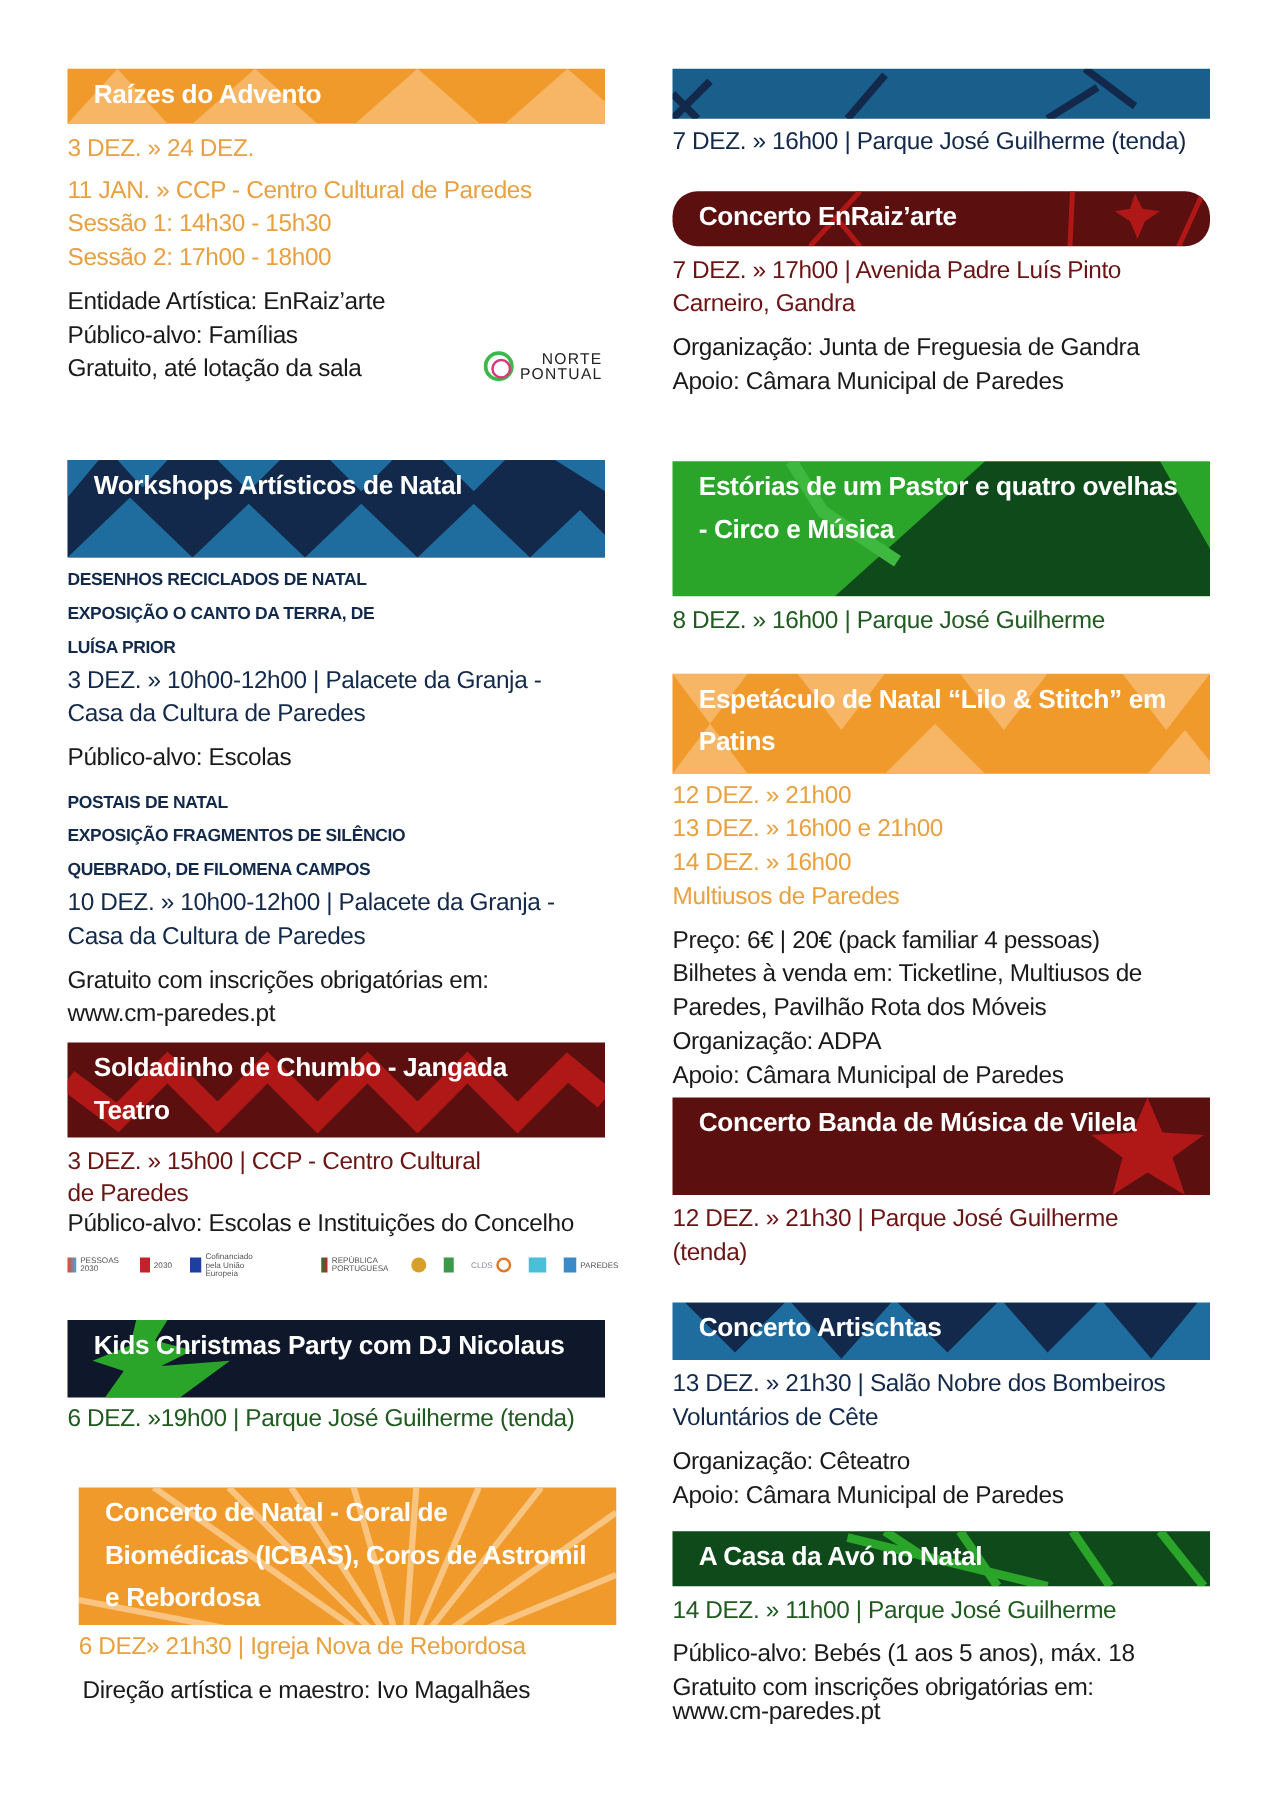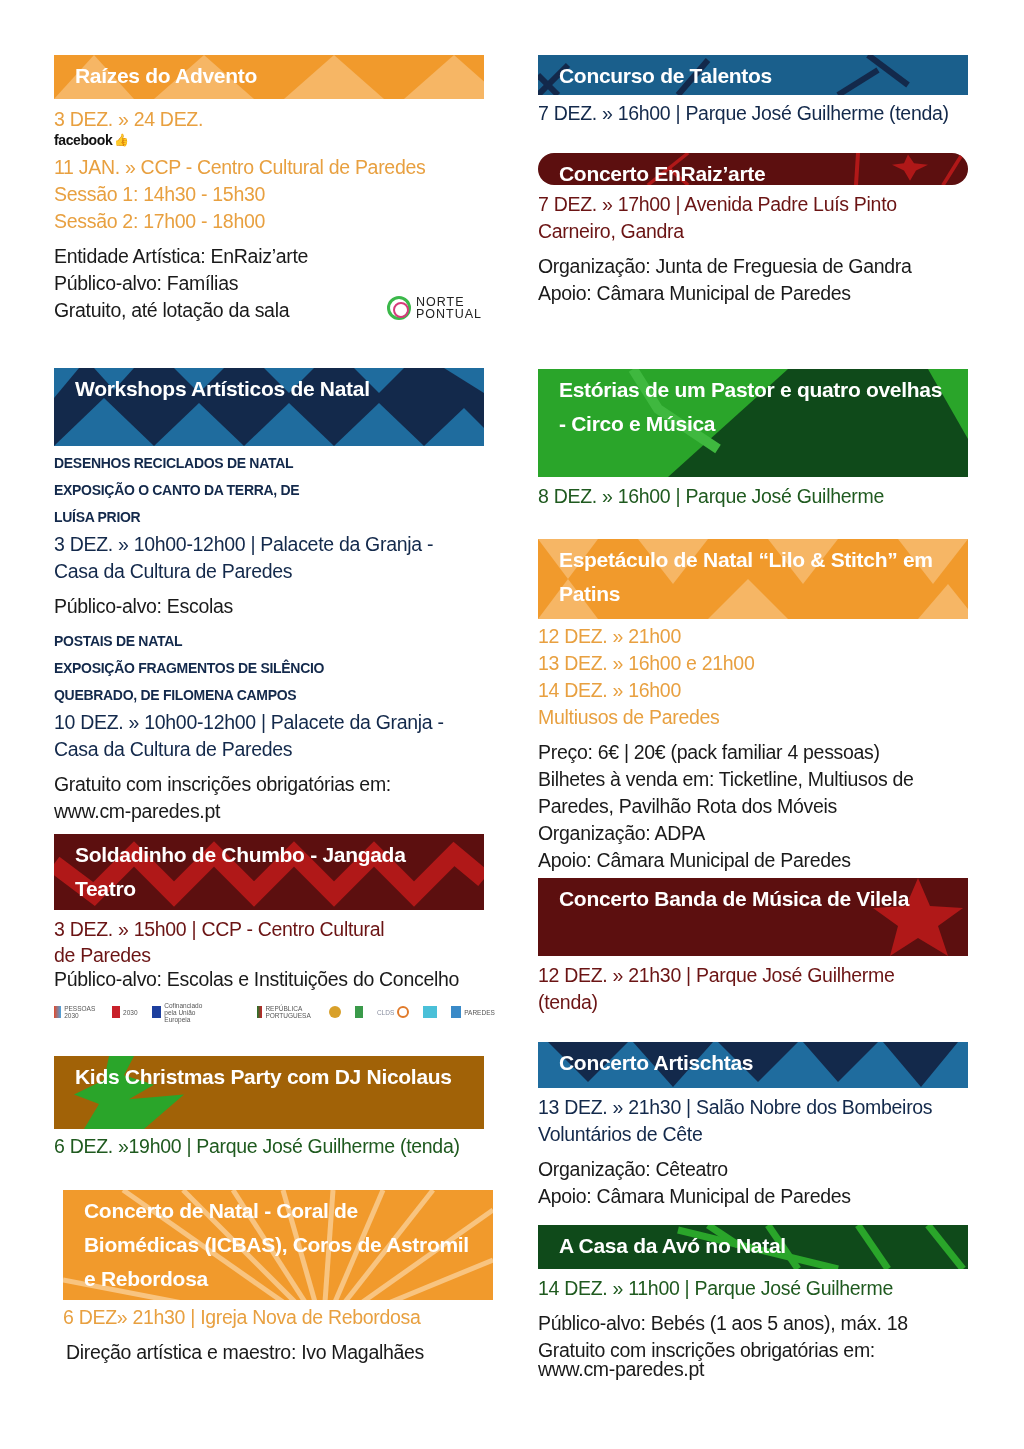--- a/index.html
+++ b/index.html
@@ -31,21 +31,21 @@
   .maroon-t { color: #6b1414; }
   .green-t { color: #1f5a1f; }
   .blue-t { color: #13294b; }
 
   .fb { display: flex; align-items: center; gap: 2px; font-weight: bold; font-size: 14px; line-height: 15px; color: #111; letter-spacing: -0.4px; }
   .fb .thumb { display: inline-block; font-size: 12px; }
 
   .norte { position: absolute; right: 12px; bottom: 4px; display: flex; align-items: center; gap: 5px; }
   .norte .ring { width: 24px; height: 24px; border-radius: 50%; border: 3px solid #3bb84a; position: relative; }
   .norte .ring::after { content: ""; position: absolute; left: 3px; top: 3px; width: 12px; height: 12px; border-radius: 50%; border: 2px solid #d63a7a; }
-  .norte .txt { font-size: 12.5px; line-height: 12px; letter-spacing: 1px; color: #222; }
+  .norte .txt { font-size: 12.5px; line-height: 12px; letter-spacing: 1px; color: #222; text-align: right; }
 
   .sponsors { display: flex; align-items: center; gap: 14px; margin-top: 10px; height: 22px; }
   .sp { font-size: 6.5px; color: #555; display: flex; align-items: center; gap: 3px; }
   .sp .blk { display: inline-block; width: 18px; height: 12px; }
 </style>
 </head>
 <body>
 
 <div class="col col-left">
 
@@ -53,24 +53,20 @@
     <div class="banner" style="background:#f19a2c; height:44px;">
       <svg class="pattern" viewBox="0 0 430 44" preserveAspectRatio="none">
         <polygon points="0,44 40,0 80,44" fill="#f6b665"></polygon>
         <polygon points="100,44 150,0 200,44" fill="#f6b665"></polygon>
         <polygon points="230,44 280,0 330,44" fill="#f6b665"></polygon>
         <polygon points="350,44 400,0 450,44" fill="#f6b665"></polygon>
       </svg>
       <span class="title">Raízes do Advento</span>
     </div>
     <span class="line orange-t" style="margin-top:7px;">3 DEZ. » 24 DEZ.</span>
-    <span class="fb">
-      <span>facebook</span>
-      <span class="thumb">👍</span>
-    </span>
     <div class="gap" style="height:6px"></div>
     <span class="line orange-t">11 JAN. » CCP - Centro Cultural de Paredes</span>
     <span class="line orange-t">Sessão 1: 14h30 - 15h30</span>
     <span class="line orange-t">Sessão 2: 17h00 - 18h00</span>
     <div class="gap"></div>
     <span class="line dark">Entidade Artística: EnRaiz’arte</span>
     <span class="line dark">Público-alvo: Famílias</span>
     <span class="line dark">Gratuito, até lotação da sala</span>
     <div class="norte">
       <span class="ring"></span>
@@ -159,21 +155,21 @@
           <span class="blk" style="background:#4ac0d8;width:14px"></span>
         </span>
       <span class="sp">
           <span class="blk" style="background:#3a8ac8;width:10px"></span>
           <span>PAREDES</span>
         </span>
     </div>
   </section>
 
   <section class="event" style="top:1056px;">
-    <div class="banner" style="background:#a16207; height:73px;">
+    <div class="banner" style="background:#0f172a; height:62px;">
       <svg class="pattern" viewBox="0 0 430 76" preserveAspectRatio="none">
         <path d="M55,0 L80,0 L70,20 L100,30 L75,45 L130,40 L90,76 L30,76 L45,50 L20,40 L50,25 Z" fill="#2aa52a"></path>
       </svg>
       <span class="title">Kids Christmas Party com DJ Nicolaus</span>
     </div>
     <div style="margin-top:4px"></div>
     <span class="line green-t">6 DEZ. »19h00  |  Parque José Guilherme (tenda)</span>
   </section>
 
   <section class="event" style="top:1190px;margin-left:12px;">
@@ -207,28 +203,27 @@
     <div class="banner" style="background:#1a5f8c; height:40px;">
       <svg class="pattern" viewBox="0 0 430 40" preserveAspectRatio="none">
         <g stroke="#13294b" stroke-width="6" fill="none">
           <line x1="0" y1="40" x2="30" y2="10"></line>
             <line x1="20" y1="40" x2="0" y2="20"></line>
           <line x1="140" y1="40" x2="170" y2="5"></line>
             <line x1="330" y1="0" x2="370" y2="30"></line>
           <line x1="300" y1="40" x2="340" y2="15"></line>
         </g>
       </svg>
-      <span class="title">Concurso de Talentos</span>
     </div>
     <div style="margin-top:5px"></div>
     <span class="line blue-t">7 DEZ. » 16h00  |  Parque José Guilherme (tenda)</span>
   </section>
 
   <section class="event" style="top:153px;">
-    <div class="banner" style="background:#5c0f0f; height:32px;border-radius:20px;">
+    <div class="banner" style="background:#5c0f0f; height:44px;border-radius:20px;">
       <svg class="pattern" viewBox="0 0 430 44" preserveAspectRatio="none">
         <g stroke="#b01818" stroke-width="4" fill="none">
           <line x1="110" y1="44" x2="150" y2="0"></line>
           <line x1="150" y1="44" x2="130" y2="20"></line>
           <line x1="320" y1="0" x2="318" y2="44"></line>
           <line x1="425" y1="0" x2="405" y2="44"></line>
         </g>
         <polygon points="370,2 376,14 390,16 378,24 372,38 366,24 354,16 366,14" fill="#b01818"></polygon>
       </svg>
       <span class="title">Concerto EnRaiz’arte</span>

